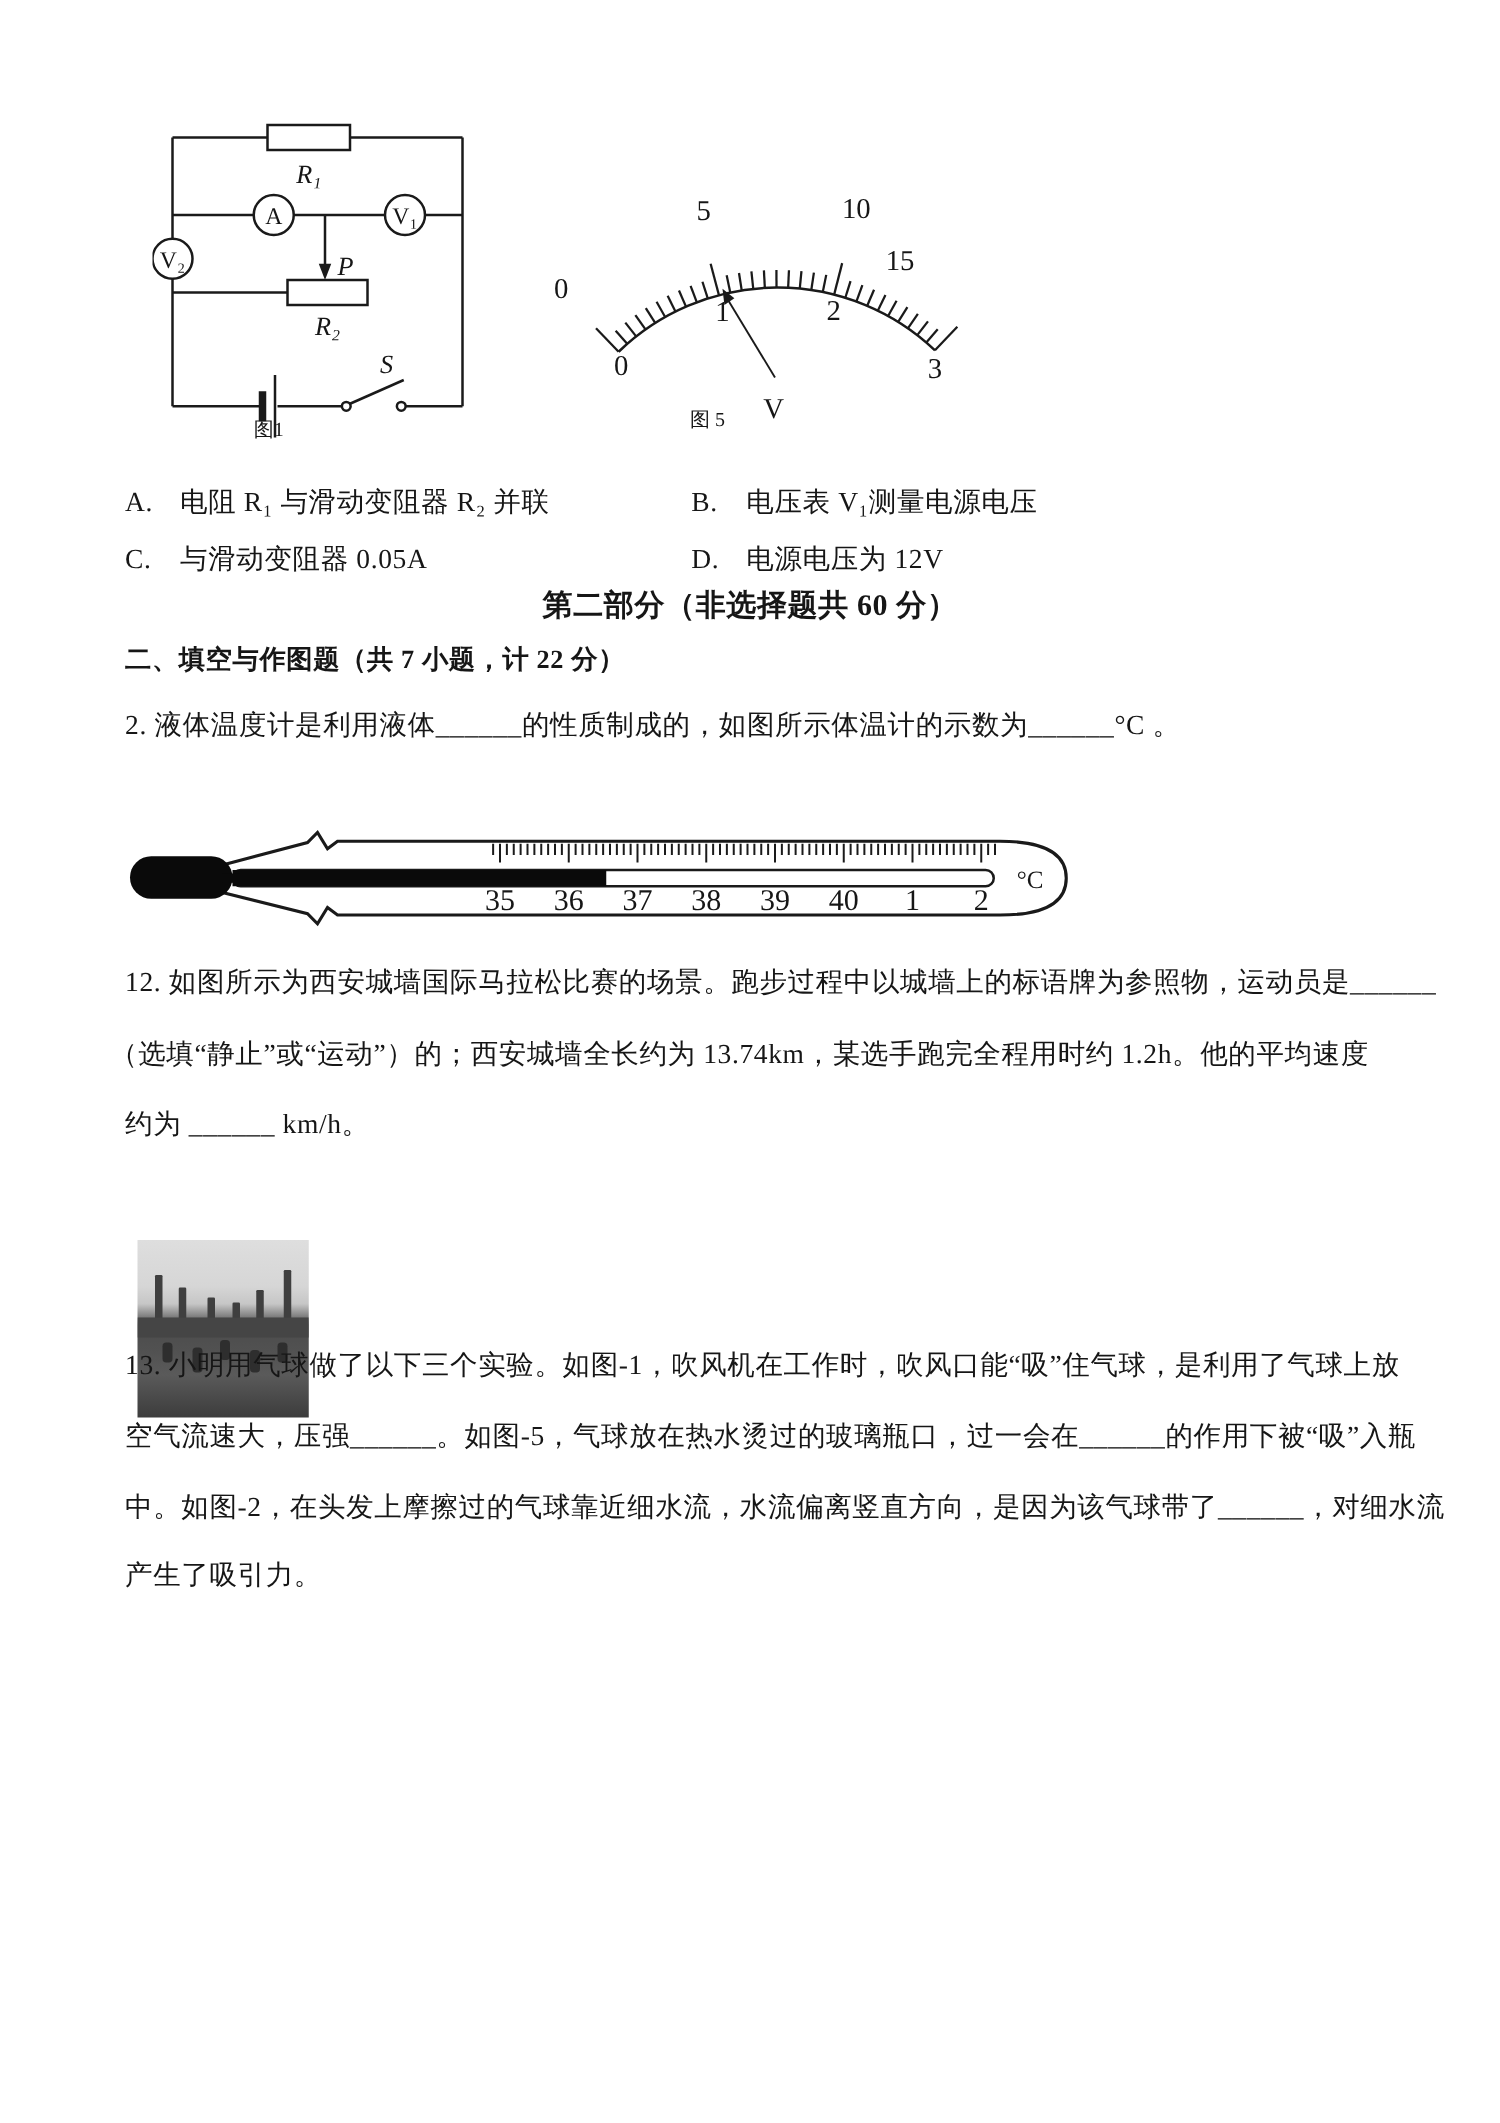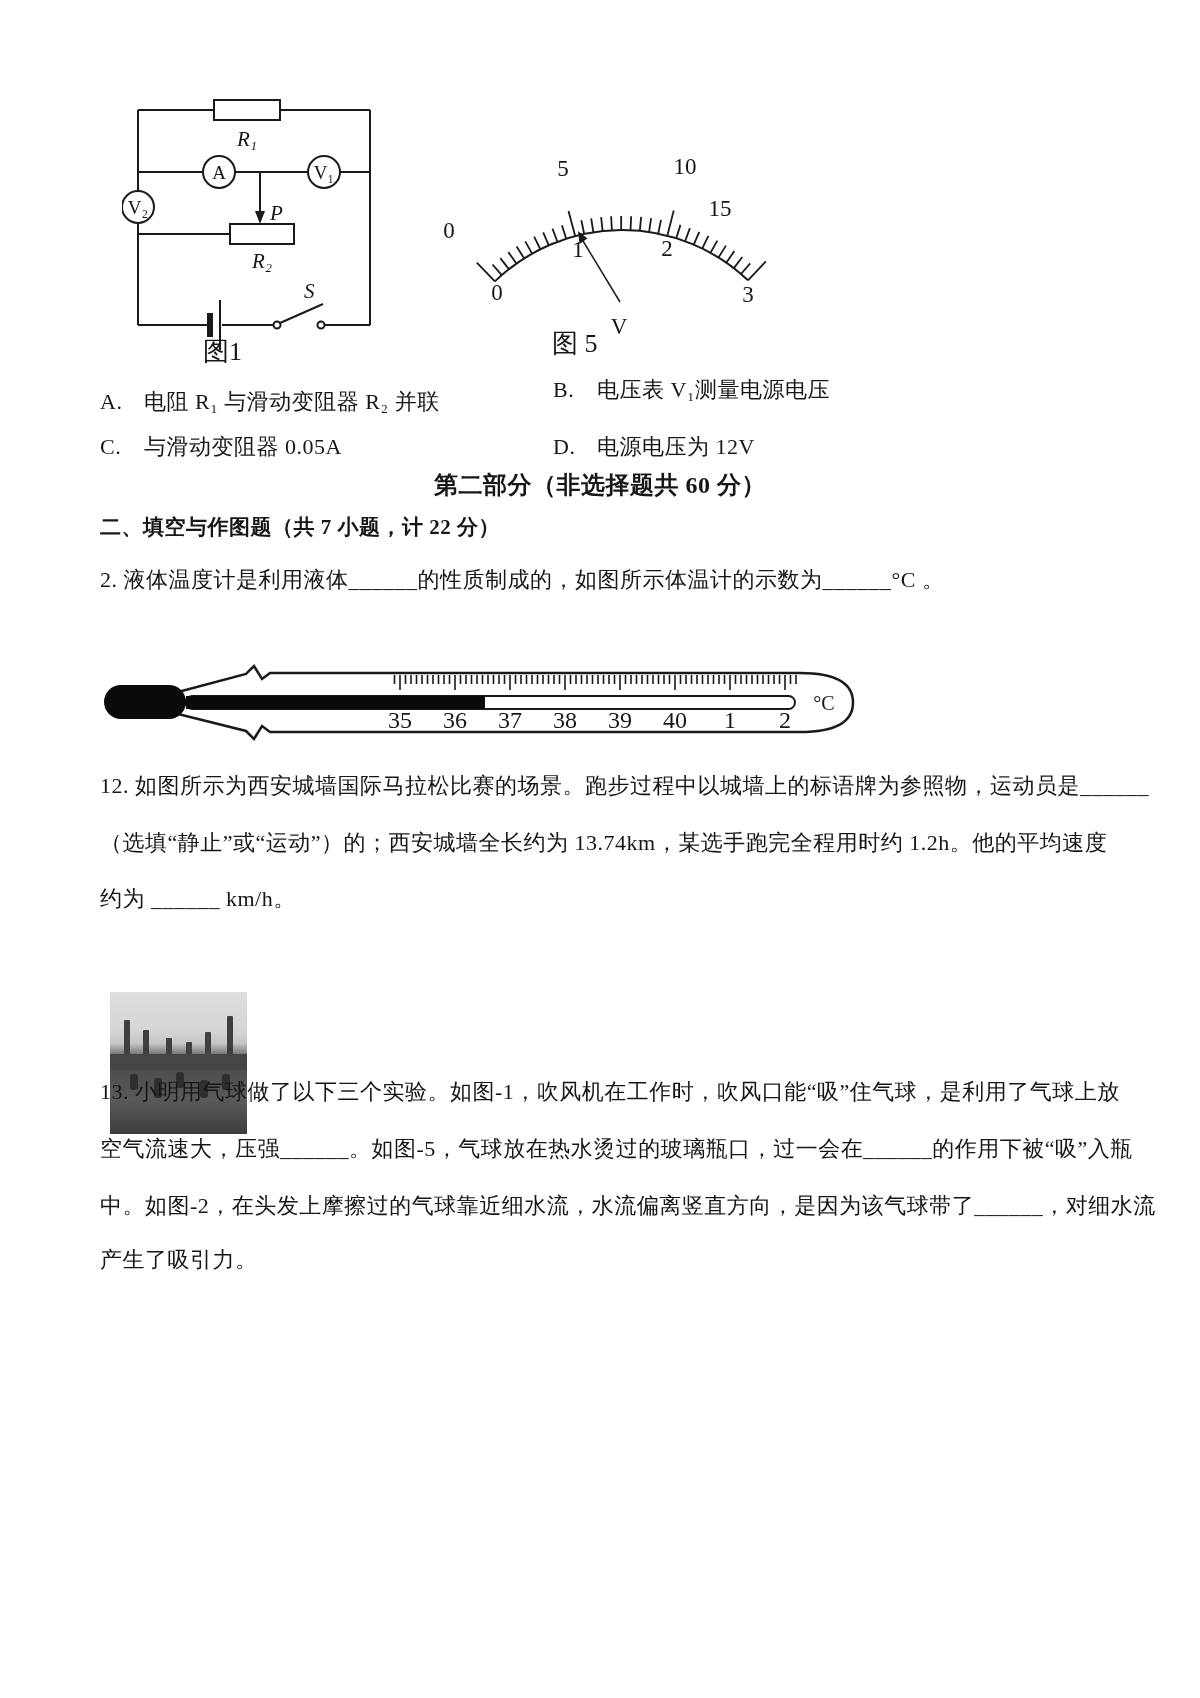--- a/index.html
+++ b/index.html
@@ -9,21 +9,21 @@
   .abs{position:absolute}
   .txt{font-size:22px;line-height:1.25;white-space:nowrap;letter-spacing:0.5px}
   .bold{font-weight:bold}
   .center{left:0;width:1200px;text-align:center}
   .opt-label{display:inline-block;min-width:44px}
   svg text{font-family:"Liberation Serif","DejaVu Serif",serif;fill:#161616}
   svg .comp-label{font-size:21px;font-style:italic}
   svg .meter-letter{font-size:19px}
   svg .scale-num{font-size:23px;text-anchor:middle}
   .tnum{font-size:24px;text-anchor:middle}
-  .caption{font-size:26px}
+  .caption{font-size:16px}
   .photo{position:absolute;overflow:hidden;
     background:linear-gradient(180deg,#dedede 0%,#d6d6d6 26%,#c6c6c6 36%,#8a8a8a 42%,#4c4c4c 48%,#515151 62%,#5a5a5a 76%,#3c3c3c 100%);}
   .photo .flag{position:absolute;width:6px;background:#3f3f3f;border-radius:1px}
   .photo .wallband{position:absolute;left:0;width:100%;top:62px;height:16px;background:#454545}
   .photo .runner{position:absolute;width:8px;height:16px;background:#2e2e2e;border-radius:3px}
 </style>
 </head>
 <body>
 
 <svg class="abs" style="left:122px;top:92px" width="260" height="266" viewBox="0 0 260 266">
@@ -121,21 +121,21 @@
     <line x1="220" y1="166" x2="180" y2="100" stroke="#1a1a1a" stroke-width="1.5"></line>
     <polygon points="178,95 187.5,102.5 179.5,108" fill="#1a1a1a"></polygon>
   </g>
   <text class="scale-num" x="219" y="198" font-size="26">V</text>
 </svg>
 <div class="abs caption" style="left:552px;top:326px">图 5</div>
 
 <div class="abs txt" style="left:100px;top:388px">
   <span class="opt-label">A.</span><span>电阻 R₁ 与滑动变阻器 R₂ 并联</span>
 </div>
-<div class="abs txt" style="left:553px;top:376px">
+<div class="abs txt" style="left:553px;top:388px">
   <span class="opt-label">B.</span><span>电压表 V₁测量电源电压</span>
 </div>
 <div class="abs txt" style="left:100px;top:433px">
   <span class="opt-label">C.</span><span>与滑动变阻器 0.05A</span>
 </div>
 <div class="abs txt" style="left:553px;top:433px">
   <span class="opt-label">D.</span><span>电源电压为 12V</span>
 </div>
 
 <div class="abs txt bold center" style="top:470px;font-size:24px">第二部分（非选择题共 60 分）</div>
@@ -236,21 +236,21 @@
   <text class="tnum" x="410" y="88">37</text>
   <text class="tnum" x="465" y="88">38</text>
   <text class="tnum" x="520" y="88">39</text>
   <text class="tnum" x="575" y="88">40</text>
   <text class="tnum" x="630" y="88">1</text>
   <text class="tnum" x="685" y="88">2</text>
   <text x="724" y="70" font-size="20" text-anchor="middle">°C</text>
 </svg>
 
 <div class="abs txt" style="left:100px;top:772px">12. 如图所示为西安城墙国际马拉松比赛的场景。跑步过程中以城墙上的标语牌为参照物，运动员是______</div>
-<div class="abs txt" style="left:100px;top:829px">（选填“静止”或“运动”）的；西安城墙全长约为 13.74km，某选手跑完全程用时约 1.2h。他的平均速度</div>
+<div class="abs txt" style="left:88px;top:829px">（选填“静止”或“运动”）的；西安城墙全长约为 13.74km，某选手跑完全程用时约 1.2h。他的平均速度</div>
 <div class="abs txt" style="left:100px;top:885px">约为 ______ km/h。</div>
 
 <div class="photo" style="left:110px;top:992px;width:137px;height:142px">
   <div class="flag" style="left:14px;top:28px;height:36px"></div>
   <div class="flag" style="left:33px;top:38px;height:28px"></div>
   <div class="flag" style="left:56px;top:46px;height:22px"></div>
   <div class="flag" style="left:76px;top:50px;height:18px"></div>
   <div class="flag" style="left:95px;top:40px;height:28px"></div>
   <div class="flag" style="left:117px;top:24px;height:42px"></div>
   <div class="wallband"></div>

